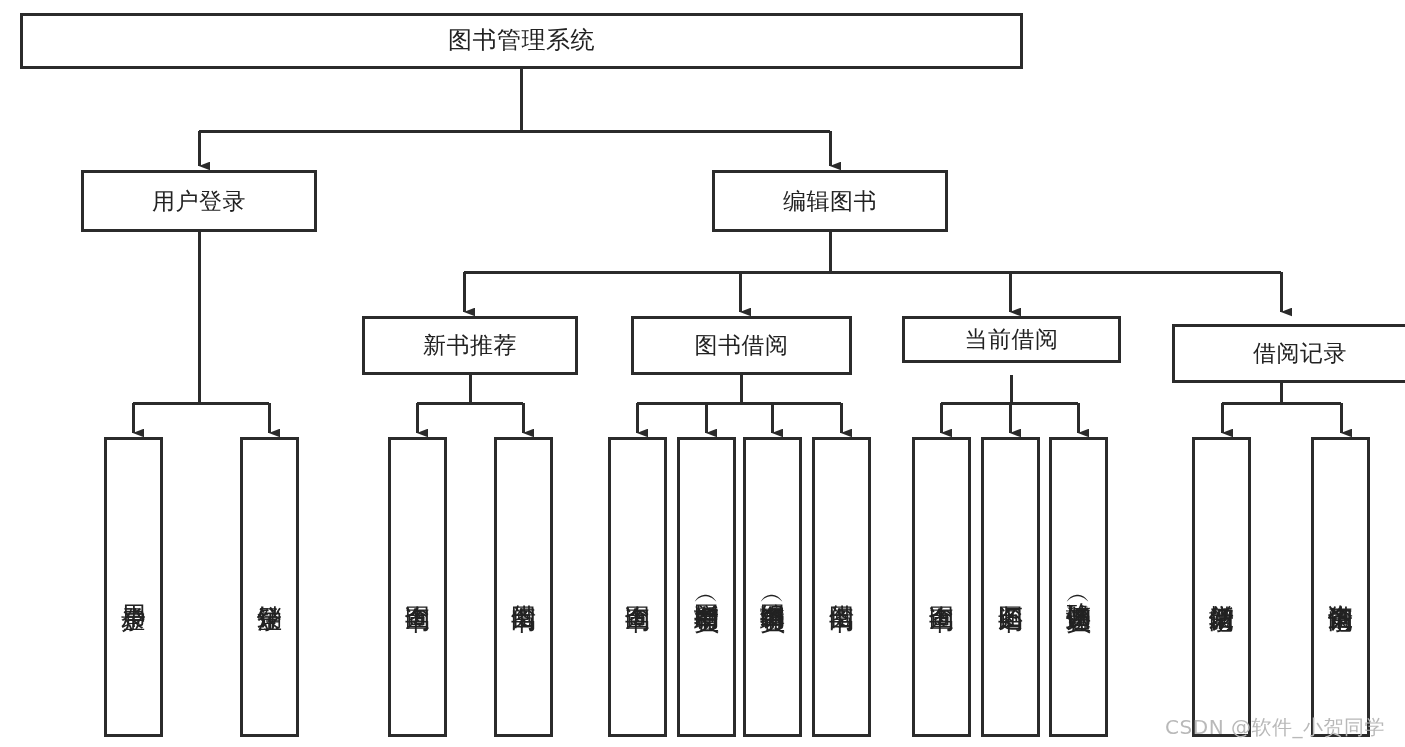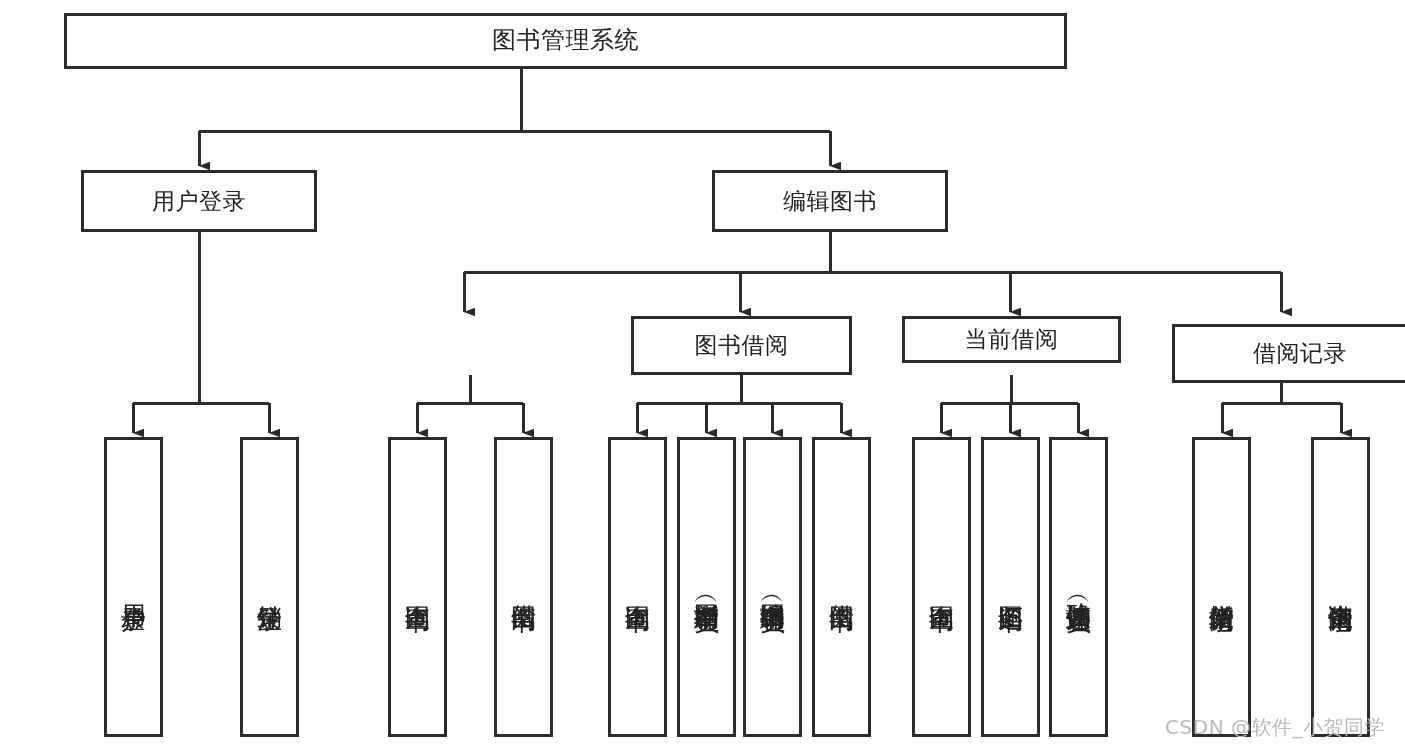--- a/index.html
+++ b/index.html
@@ -39,21 +39,20 @@
     display: block;
     text-align: center;
     line-height: 1.32;
     letter-spacing: 0.5px;
   }
   .node.horiz .label {
     font-size: 23px;
   }
   .node.root {
     border-width: 3px;
-    margin-left: 44px;
   }
   .node.root .label {
     font-size: 24px;
   }
   .node.vert {
     align-items: center;
     justify-content: center;
     padding: 6px 0;
   }
   .node.vert .label {
@@ -135,20 +134,23 @@
     <span class="label">图书管理系统</span>
   </div>
 
   <div class="node horiz" style="left:81px; top:170px; width:236px; height:62px;">
     <span class="label">用户登录</span>
   </div>
   <div class="node horiz" style="left:712px; top:170px; width:236px; height:62px;">
     <span class="label">编辑图书</span>
   </div>
 
+  <div class="node horiz" style="left:362px; top:316px; width:216px; height:59px;">
+    <span class="label">新书推荐</span>
+  </div>
   <div class="node horiz" style="left:631px; top:316px; width:221px; height:59px;">
     <span class="label">图书借阅</span>
   </div>
   <div class="node horiz" style="left:902px; top:316px; width:219px; height:47px;">
     <span class="label">当前借阅</span>
   </div>
   <div class="node horiz" style="left:1172px; top:316px; width:256px; height:59px;margin-top:8px;">
     <span class="label">借阅记录</span>
   </div>
 

